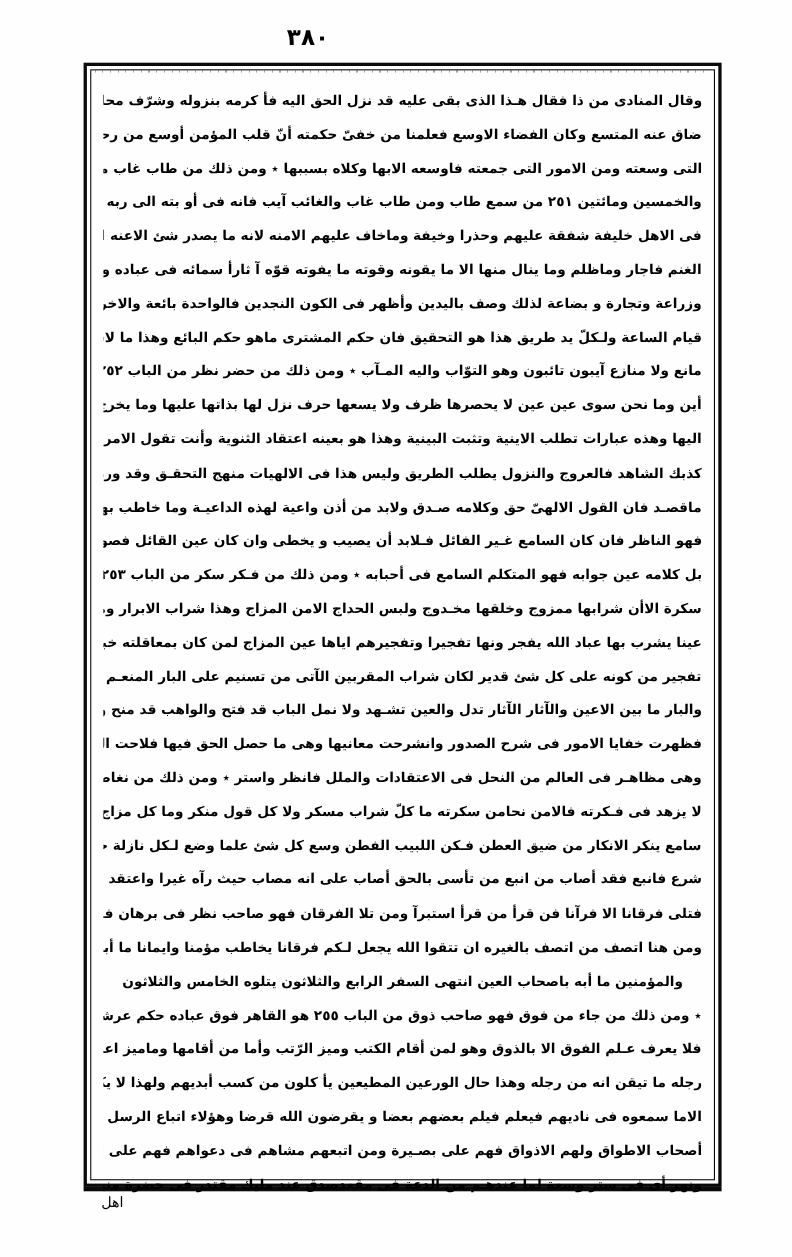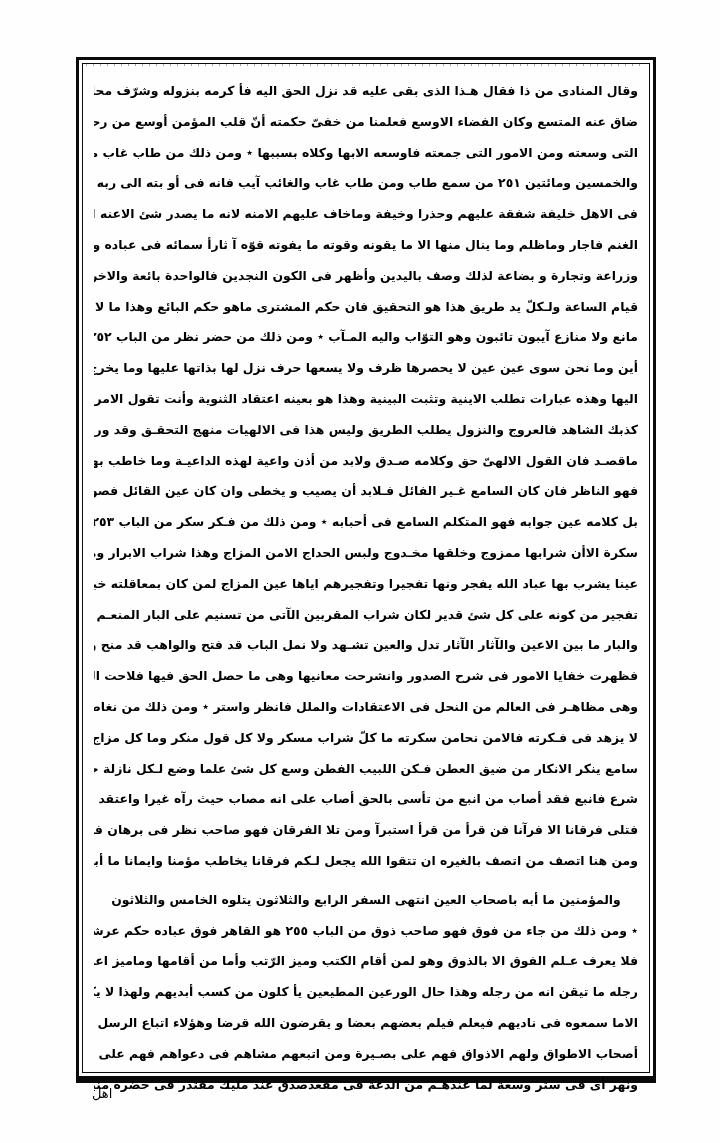--- a/index.html
+++ b/index.html
@@ -92,21 +92,20 @@
     text-align-last: justify;
     font-weight: 600;
     font-family: "DejaVu Sans", sans-serif;
     overflow: hidden;
     letter-spacing: -0.2px;
   }
 
   
   .line.loose {
     text-align-last: center;
-    margin-top: 8px;
   }
 
   
   .catchword {
     position: absolute;
     top: 1086px;
     left: 92px;
     font-size: 13px;
     font-weight: 400;
     direction: rtl;
@@ -125,20 +124,21 @@
       90deg,
       #000 0px, #000 1px,
       transparent 1px, transparent 7px);
   }
 </style>
 </head>
 <body>
 
 <div class="page">
 
+  <div class="folio">٣٨٠</div>
 
   <div class="frame-outer">
     <div class="frame-inner"></div>
   </div>
 
   <div class="speckle"></div>
 
   <div class="textblock" id="textblock">
       <div class="line">وقال المنادى  من ذا فقال هـذا الذى بقى عليه قد نزل الحق اليه  فأ كرمه بنزوله  وشرّف محله بحلوله فوسعه  وقد</div>
       <div class="line">ضاق عنه المتسع وكان الفضاء الاوسع فعلمنا من خفىّ حكمته أنّ قلب المؤمن أوسع من رحمته  مع أنه من الاشياء</div>

